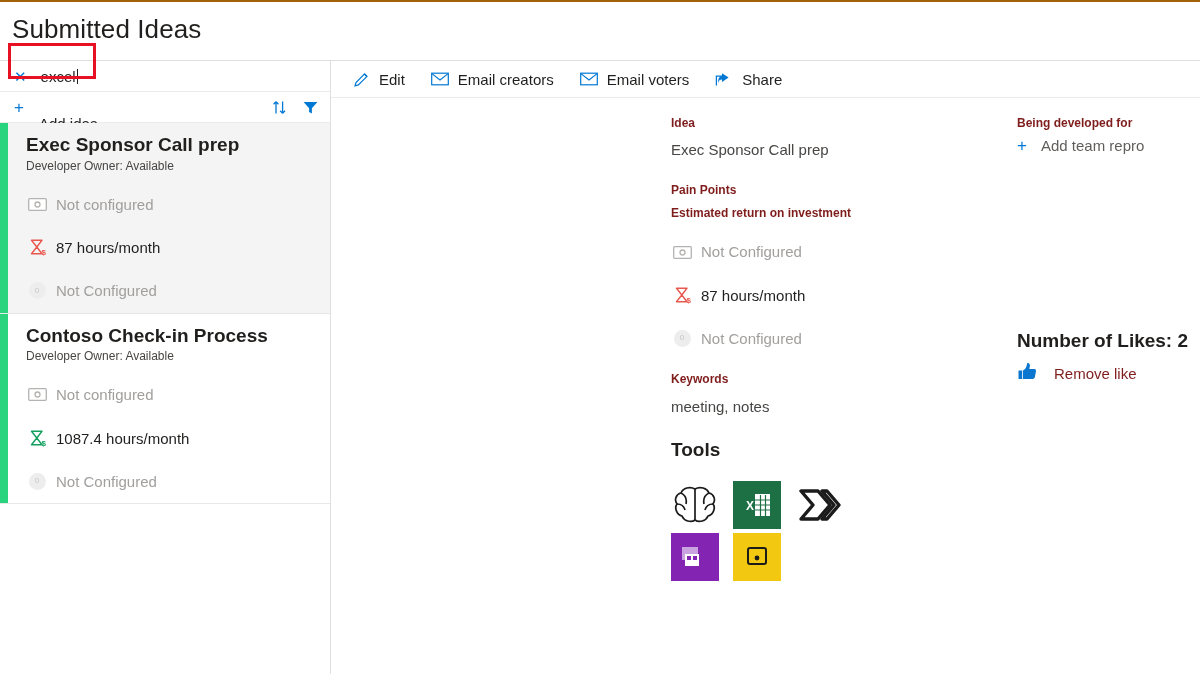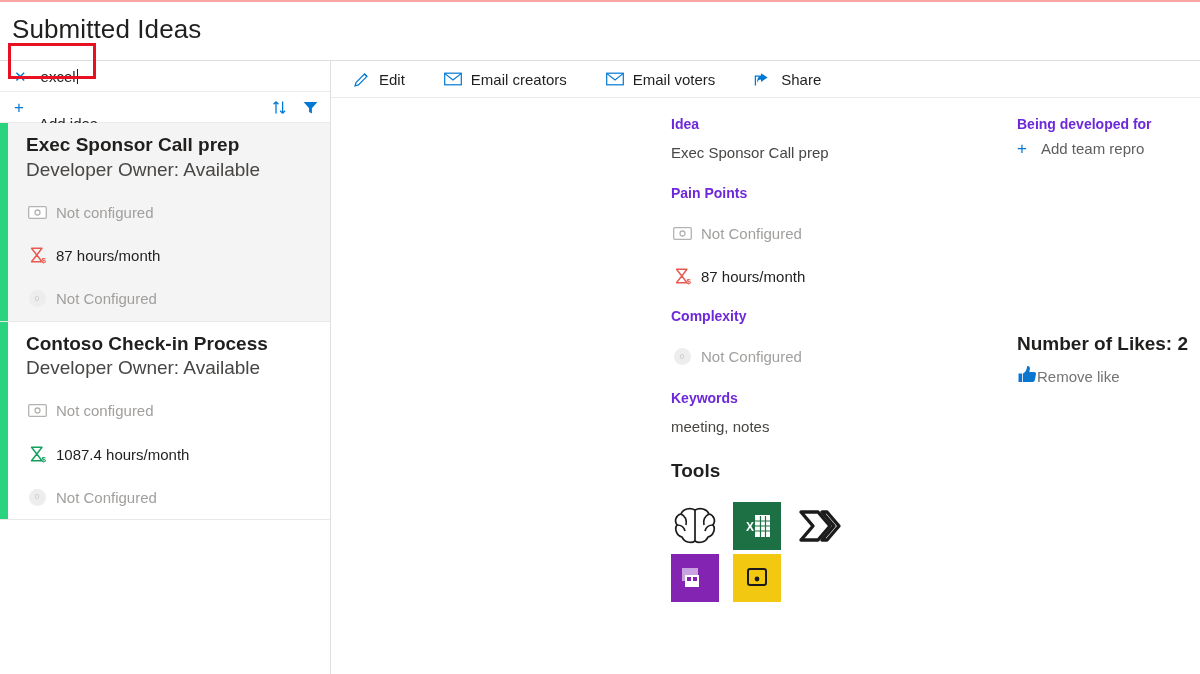--- a/index.html
+++ b/index.html
@@ -6,21 +6,21 @@
   html, body {
     width: 1200px; height: 674px;
     background: #ffffff;
     font-family: "Liberation Sans", sans-serif;
     color: #201f1e;
     overflow: hidden;
   }
   .app {
     position: relative;
     width: 1200px; height: 670px;
-    border-top: 2px solid #fca5a5;
+    border-top: 2px solid #a16207;
     background: #fff;
   }
 
   
   .page-header {
     height: 58px;
     padding: 12px 0 0 12px;
   }
   .page-title {
     font-size: 26px;
@@ -107,21 +107,21 @@
     background: #2ad47f;
   }
   .idea-title {
     font-size: 19px;
     font-weight: 700;
     color: #201f1e;
     line-height: 1.25;
     margin-bottom: 2px;
   }
   .idea-sub {
-    font-size: 19px;
+    font-size: 12px;
     color: #484644;
     margin-bottom: 3px;
   }
   .metric {
     display: flex;
     align-items: center;
     font-size: 15px;
     line-height: 1.55;
     margin-top: 20px;
   }
@@ -142,21 +142,20 @@
     display: flex;
     flex-direction: column;
     overflow: hidden;
   }
   .cmdbar {
     height: 37px;
     display: flex;
     align-items: center;
     padding-left: 12px;
     border-bottom: 1px solid #edebe9;
-    gap: 13px;
   }
   .cmd {
     display: flex;
     align-items: center;
     height: 36px;
     padding: 0 10px;
     margin-right: 6px;
     cursor: pointer;
     font-size: 15px;
     color: #201f1e;
@@ -167,42 +166,42 @@
     flex: 1;
     position: relative;
     padding: 20px 0 0 0;
     overflow: hidden;
   }
   .col { position: absolute; }
   .col-a { left: 340px; top: 18px; width: 330px; }
   .col-b { left: 686px; top: 18px; width: 250px; }
 
   h3.sec {
-    font-size: 14px;
+    font-size: 12px;
     font-weight: 700;
-    color: #6d28d9;
+    color: #7f1d1d;
     margin-bottom: 9px;
     line-height: 1.2;
   }
   p.val {
     font-size: 15px;
     color: #484644;
     line-height: 1.42;
     margin-bottom: 22px;
   }
   .addteam {
     display: flex; align-items: center;
     font-size: 15px; color: #605e5c;
     cursor: pointer;
   }
   .addteam .plus2 { color: #0078d4; font-size: 17px; margin-right: 14px; line-height:1; }
 
   .likes-title { font-size: 19px; font-weight: 700; margin-bottom: 10px; }
   .like-row { display: flex; align-items: center; cursor: pointer; }
-  .like-row .lbl { margin-left: 0; font-size: 15px; color: #737373; }
+  .like-row .lbl { margin-left: 17px; font-size: 15px; color: #7f1d1d; }
 
   
   .tools-head { font-size: 19px; font-weight: 700; margin-bottom: 20px; }
   .tools-grid {
     display: grid;
     grid-template-columns: repeat(3, 54px);
     gap: 4px 8px;
   }
   .tool-tile {
     width: 48px; height: 48px;
@@ -355,40 +354,40 @@
       </div>
 
       <div class="detail">
 
         <div class="col col-a">
           <h3 class="sec">Idea</h3>
           <p class="val">Exec Sponsor Call prep</p>
 
           <h3 class="sec">Pain Points</h3>
 
+          <h3 class="sec">Estimated return on investment</h3>
           <div class="metric muted">
             <span class="mi">
               <svg width="19" height="13" viewBox="0 0 19 13">
                 <rect x="0.7" y="0.7" width="17.6" height="11.6" rx="1" fill="#fff" stroke="#b5b3b1" stroke-width="1.3"></rect>
                 <circle cx="9.5" cy="6.5" r="2.5" fill="none" stroke="#b5b3b1" stroke-width="1.3"></circle>
               </svg>
             </span>
             <span class="mtext">Not Configured</span>
           </div>
           <div class="metric" style="margin-bottom:20px">
             <span class="mi">
               <svg width="19" height="19" viewBox="0 0 19 19">
                 <path d="M3.5 2.2 H14 L8.8 9 L14 15.8 H3.5 L8.8 9 Z" fill="none" stroke="#e8584f" stroke-width="1.4" stroke-linejoin="round"></path>
                 <text x="13.4" y="17.2" font-size="8" font-weight="bold" fill="#e8584f" font-family="Liberation Sans, sans-serif">$</text>
               </svg>
             </span>
             <span class="mtext dark">87 hours/month</span>
           </div>
 
-          <h3 class="sec">Complexity</h3>
           <div class="metric muted" style="margin-bottom:22px">
             <span class="mi">
               <span class="cx-circle">0</span>
             </span>
             <span class="mtext">Not Configured</span>
           </div>
 
           <h3 class="sec">Keywords</h3>
           <p class="val">meeting, notes</p>
 

